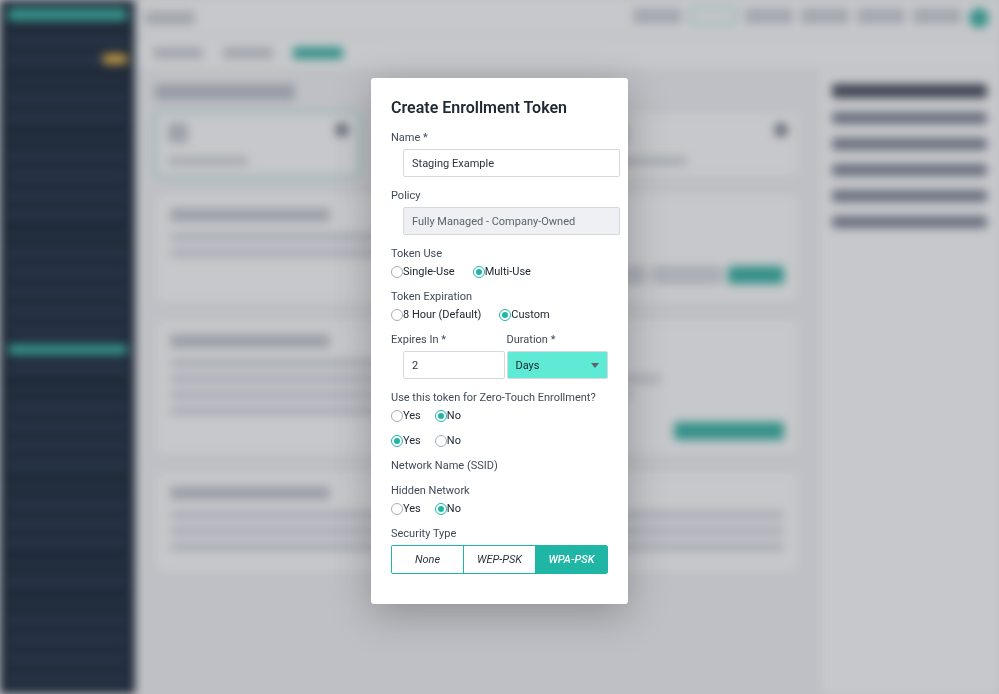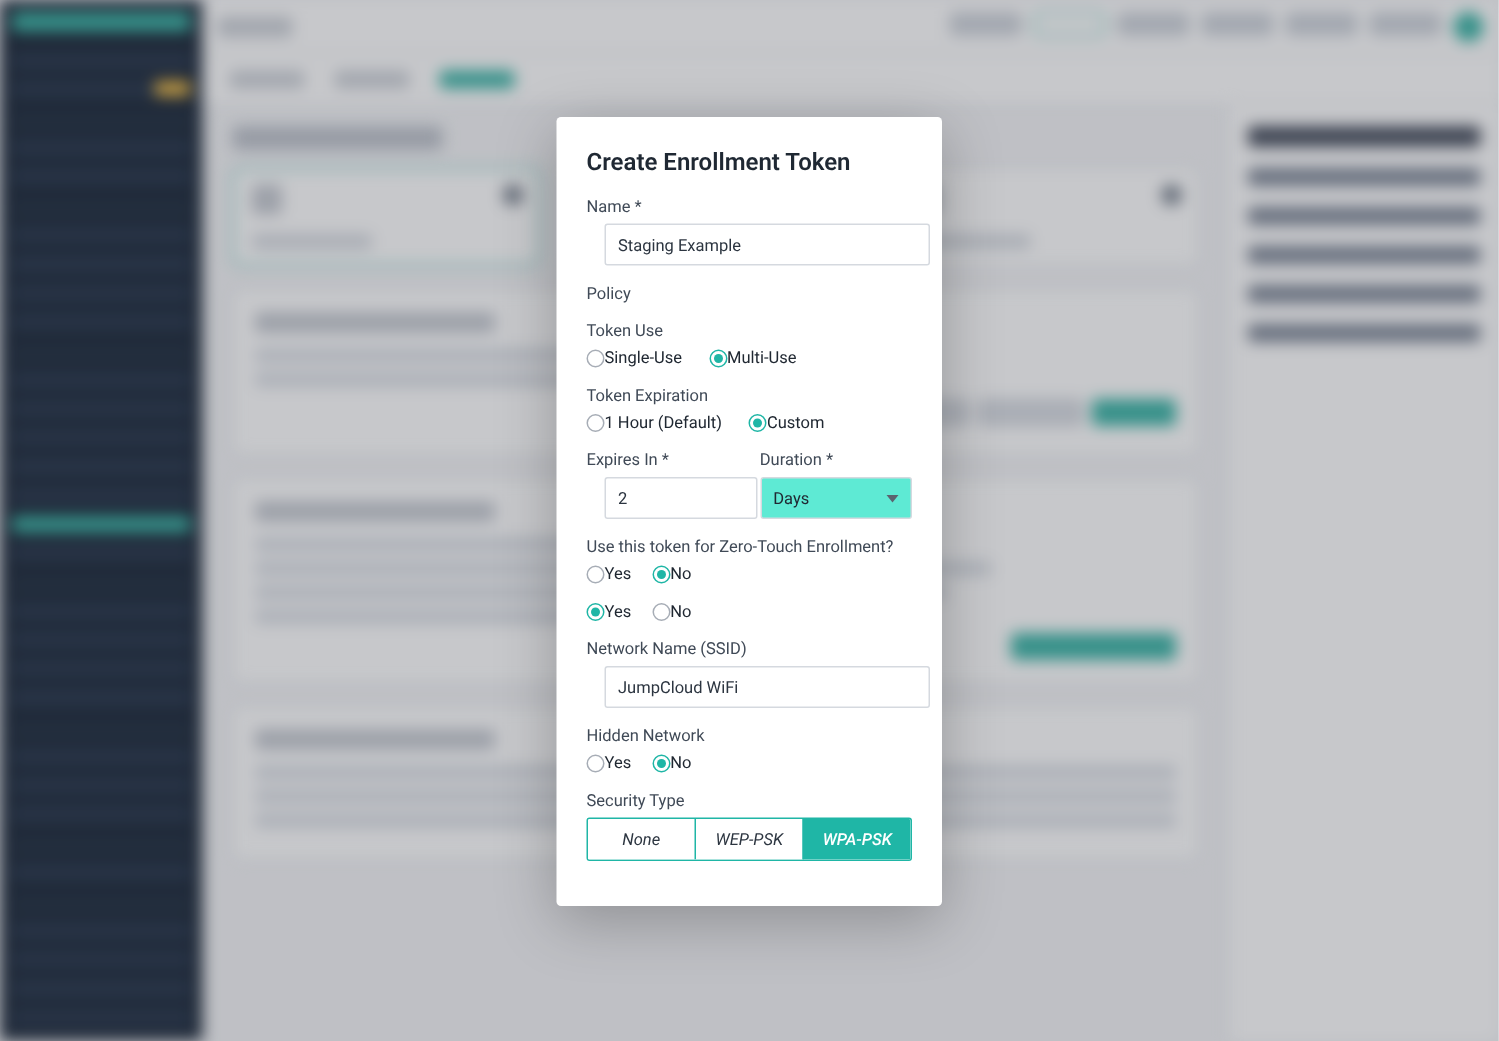--- a/index.html
+++ b/index.html
@@ -217,20 +217,21 @@
   <div class="modal">
     <h2>Create Enrollment Token</h2>
 
     <div class="field">
       <label class="top">Name *</label>
       <input type="text" value="Staging Example" style="">
     </div>
 
     <div class="field">
       <label class="top">Policy</label>
+      <input type="text" readonly="" value="Fully Managed - Company-Owned" style="">
     </div>
 
     <div class="field">
       <label class="top">Token Use</label>
       <div class="radio-row">
         <div class="radio-item">
           <span class="radio"></span>
             <span>Single-Use</span>
         </div>
         <div class="radio-item">
@@ -238,21 +239,21 @@
             <span>Multi-Use</span>
         </div>
       </div>
     </div>
 
     <div class="field">
       <label class="top">Token Expiration</label>
       <div class="radio-row">
         <div class="radio-item">
           <span class="radio"></span>
-            <span>1 Hour (Default)</span>
+            <span>8 Hour (Default)</span>
         </div>
         <div class="radio-item">
           <span class="radio checked"></span>
             <span>Custom</span>
         </div>
       </div>
     </div>
 
     <div class="field split">
       <div>
@@ -290,21 +291,20 @@
         </div>
         <div class="radio-item">
           <span class="radio"></span>
             <span>No</span>
         </div>
       </div>
     </div>
 
     <div class="field">
       <label class="top">Network Name (SSID)</label>
-      <input type="text" value="JumpCloud WiFi" style="">
     </div>
 
     <div class="field">
       <label class="top">Hidden Network</label>
       <div class="radio-row tight">
         <div class="radio-item">
           <span class="radio"></span>
             <span>Yes</span>
         </div>
         <div class="radio-item">

